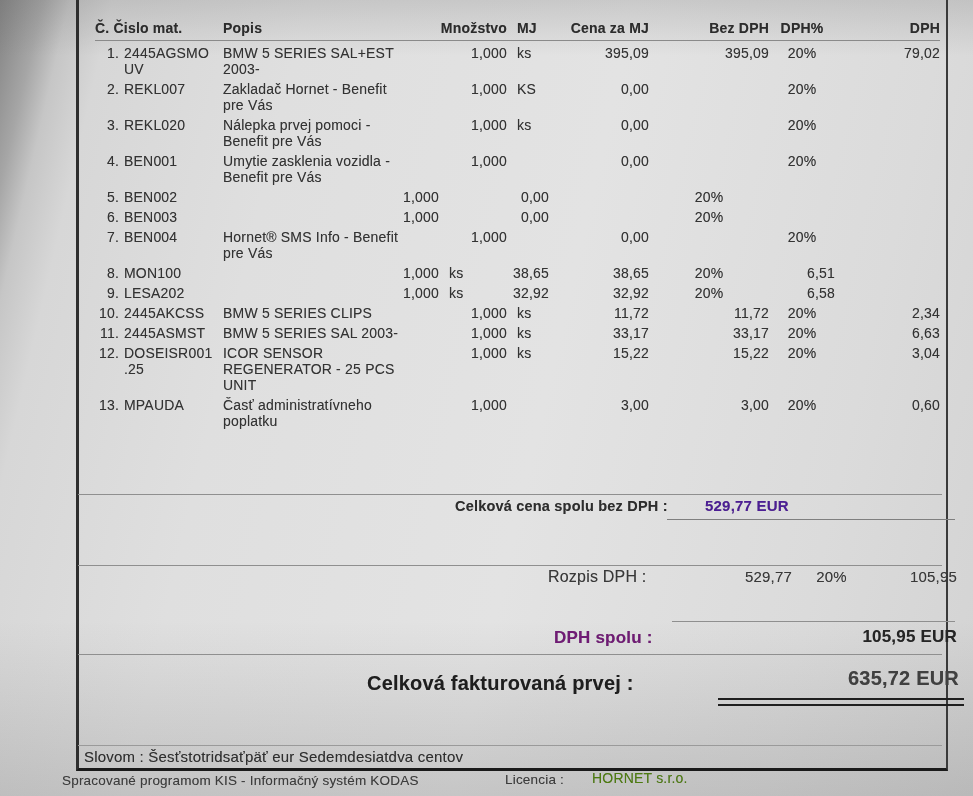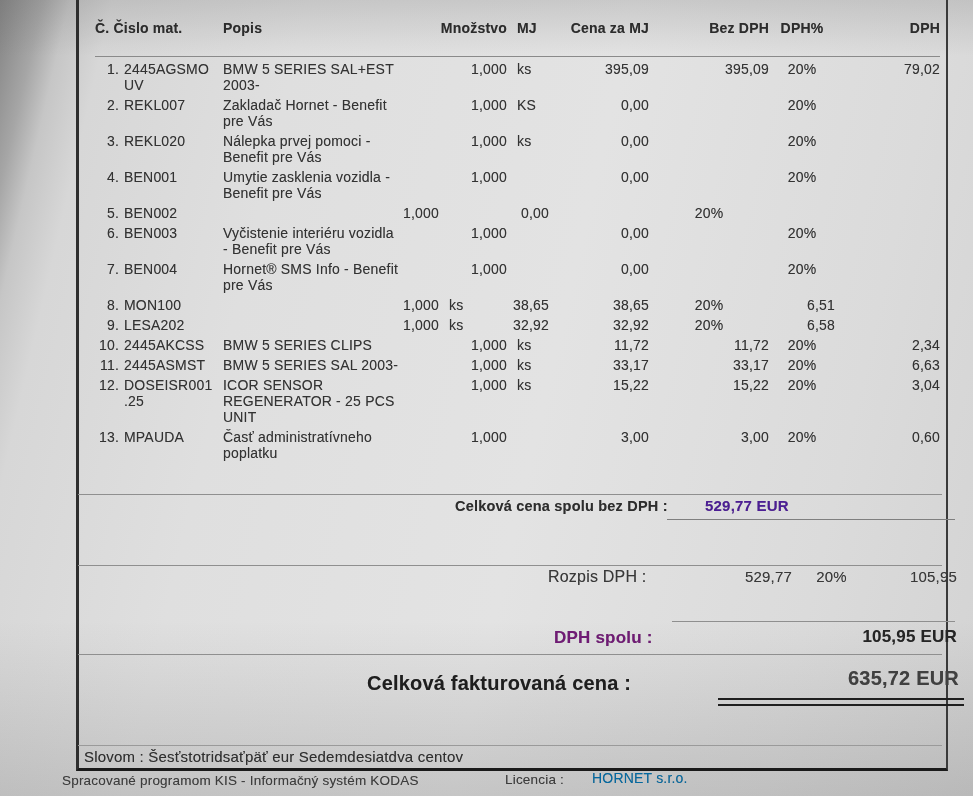--- a/index.html
+++ b/index.html
@@ -20,21 +20,21 @@
     border-right:2px solid #3a3a3a;
     border-bottom:3px solid #1a1a1a;
   }
 
   
   #items{ position:absolute; left:95px; top:20px; width:845px; font-size:14px; line-height:16px; }
   .grid-row{
     display:grid;
     grid-template-columns:126px 218px 68px 42px 100px 120px 66px 1fr;
   }
-  #items-header{ font-weight:bold; color:#2c2c2c; padding-bottom:20px; border-bottom:1px solid #8a8a8a; }
+  #items-header{ font-weight:bold; color:#2c2c2c; padding-bottom:4px; border-bottom:1px solid #8a8a8a; }
   .row{ margin-top:4px; }
   .c-qty{ text-align:right; }
   .c-unit{ padding-left:10px; }
   .c-price,.c-net,.c-vat{ text-align:right; }
   .c-rate{ text-align:center; }
   .c-numcode{ display:flex; }
   .num{ flex:none; width:24px; text-align:right; padding-right:5px; }
   .code,.c-desc{ white-space:pre-line; }
   .c-desc{ padding-left:2px; }
 
@@ -55,21 +55,21 @@
   #grand-value{ left:795px; top:667px; width:164px; text-align:right; font-size:20px; font-weight:bold; color:#404040; }
   #grand-underline{
     position:absolute; left:718px; top:698px; width:246px; height:4px;
     border-top:2px solid #1f1f1f; border-bottom:2px solid #1f1f1f;
   }
   #slovom{ left:84px; top:748px; font-size:15px; color:#2f2f2f; }
 
   
   #footer-software{ left:62px; top:773px; font-size:13.5px; color:#3d3d3d; }
   #footer-license-label{ left:505px; top:772px; font-size:13.5px; color:#3d3d3d; }
-  #footer-license-value{ left:592px; top:770px; font-size:14px; color:#0369a1; }
+  #footer-license-value{ left:592px; top:770px; font-size:14px; color:#4d7c0f; }
 </style>
 </head>
 <body>
 
 <div id="frame"></div>
 
 <div id="items" class="soft">
   <div id="items-header" class="grid-row">
     <div class="c-numcode">Č. Čislo mat.</div>
     <div class="c-desc">Popis</div>
@@ -148,22 +148,20 @@
     <div class="c-price">0,00</div>
     <div class="c-net"></div>
     <div class="c-rate">20%</div>
     <div class="c-vat"></div>
   </div>
       <div class="grid-row row">
     <div class="c-numcode">
       <span class="num">6.</span>
       <span class="code">BEN003</span>
     </div>
-    <div class="c-desc">Vyčistenie interiéru vozidla
-- Benefit pre Vás</div>
     <div class="c-qty">1,000</div>
     <div class="c-unit"></div>
     <div class="c-price">0,00</div>
     <div class="c-net"></div>
     <div class="c-rate">20%</div>
     <div class="c-vat"></div>
   </div>
       <div class="grid-row row">
     <div class="c-numcode">
       <span class="num">7.</span>
@@ -272,21 +270,21 @@
 <div class="abs soft" id="sum-net-value">529,77 EUR</div>
 
 <div class="abs soft" id="rozpis-label">Rozpis DPH :</div>
 <div class="abs soft" id="rozpis-base">529,77</div>
 <div class="abs soft" id="rozpis-rate">20%</div>
 <div class="abs soft" id="rozpis-amount">105,95</div>
 
 <div class="abs soft" id="vat-total-label">DPH spolu :</div>
 <div class="abs soft" id="vat-total-value">105,95 EUR</div>
 
-<div class="abs soft" id="grand-label">Celková fakturovaná cena :</div>
+<div class="abs soft" id="grand-label">Celková fakturovaná prvej :</div>
 <div class="abs soft" id="grand-value">635,72 EUR</div>
 <div id="grand-underline"></div>
 
 <div class="abs soft" id="slovom">Slovom : Šesťstotridsaťpäť eur Sedemdesiatdva centov</div>
 
 <div class="abs soft" id="footer-software">Spracované programom KIS - Informačný systém KODAS</div>
 <div class="abs soft" id="footer-license-label">Licencia :</div>
 <div class="abs soft" id="footer-license-value">HORNET s.r.o.</div>
 
 </body></html>

